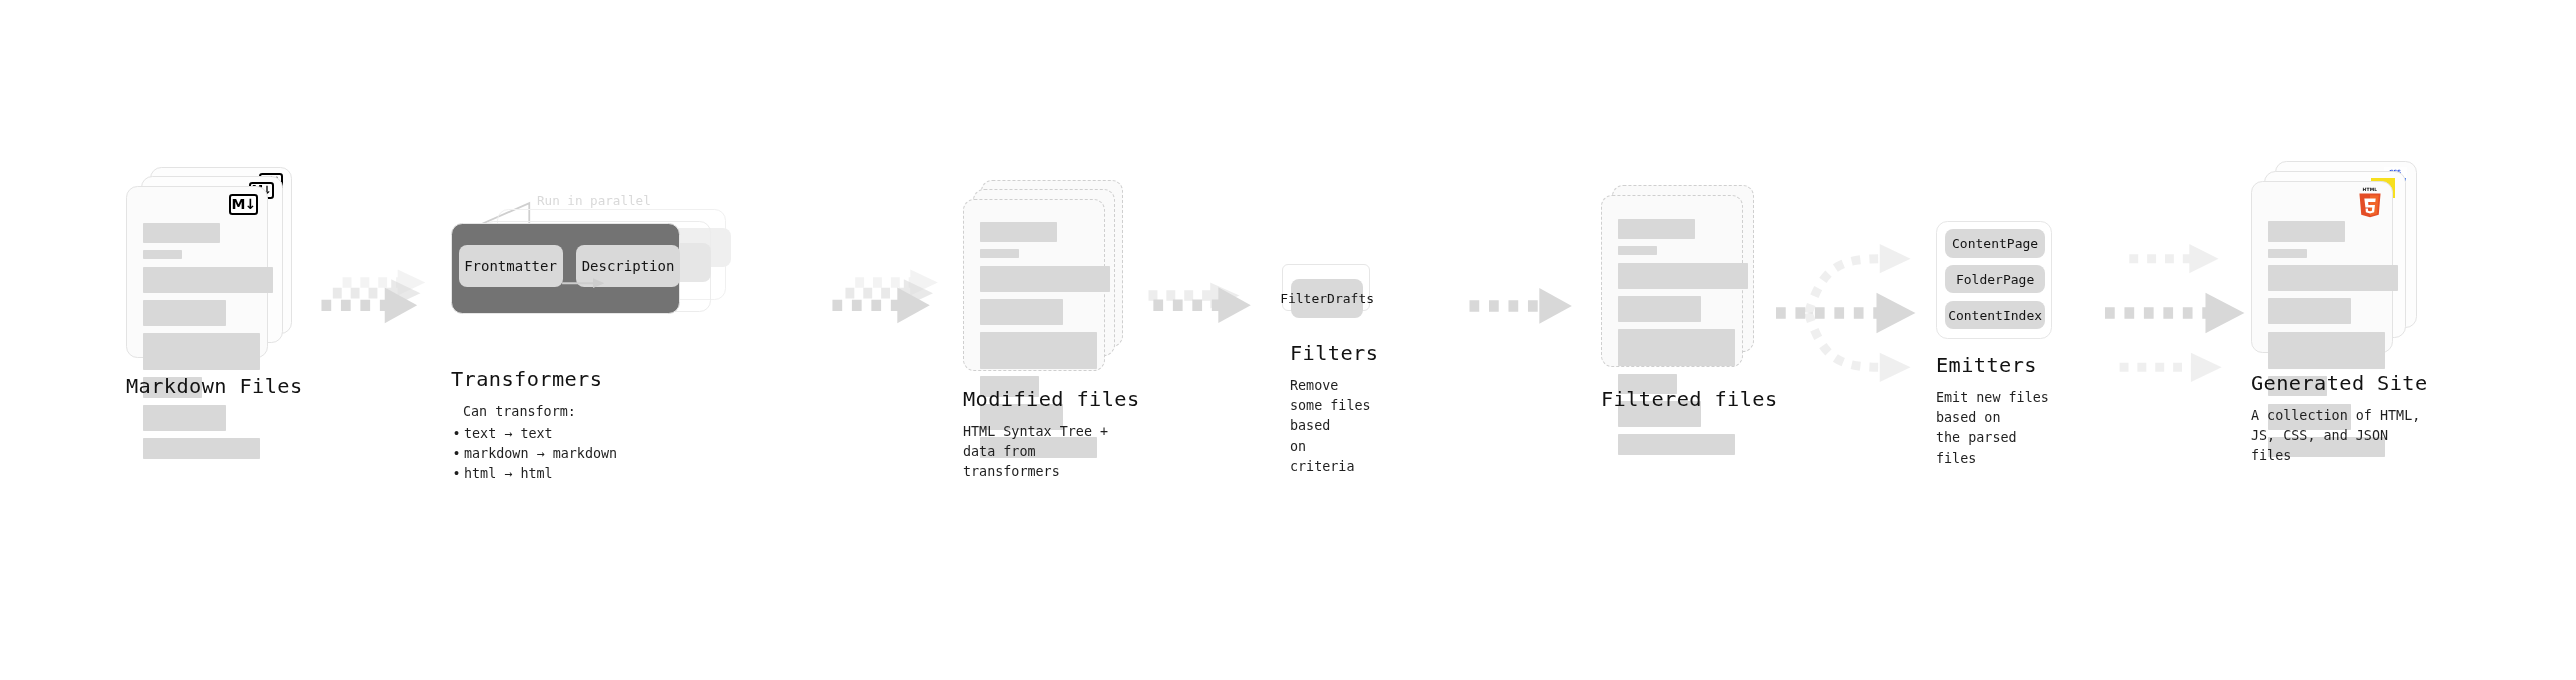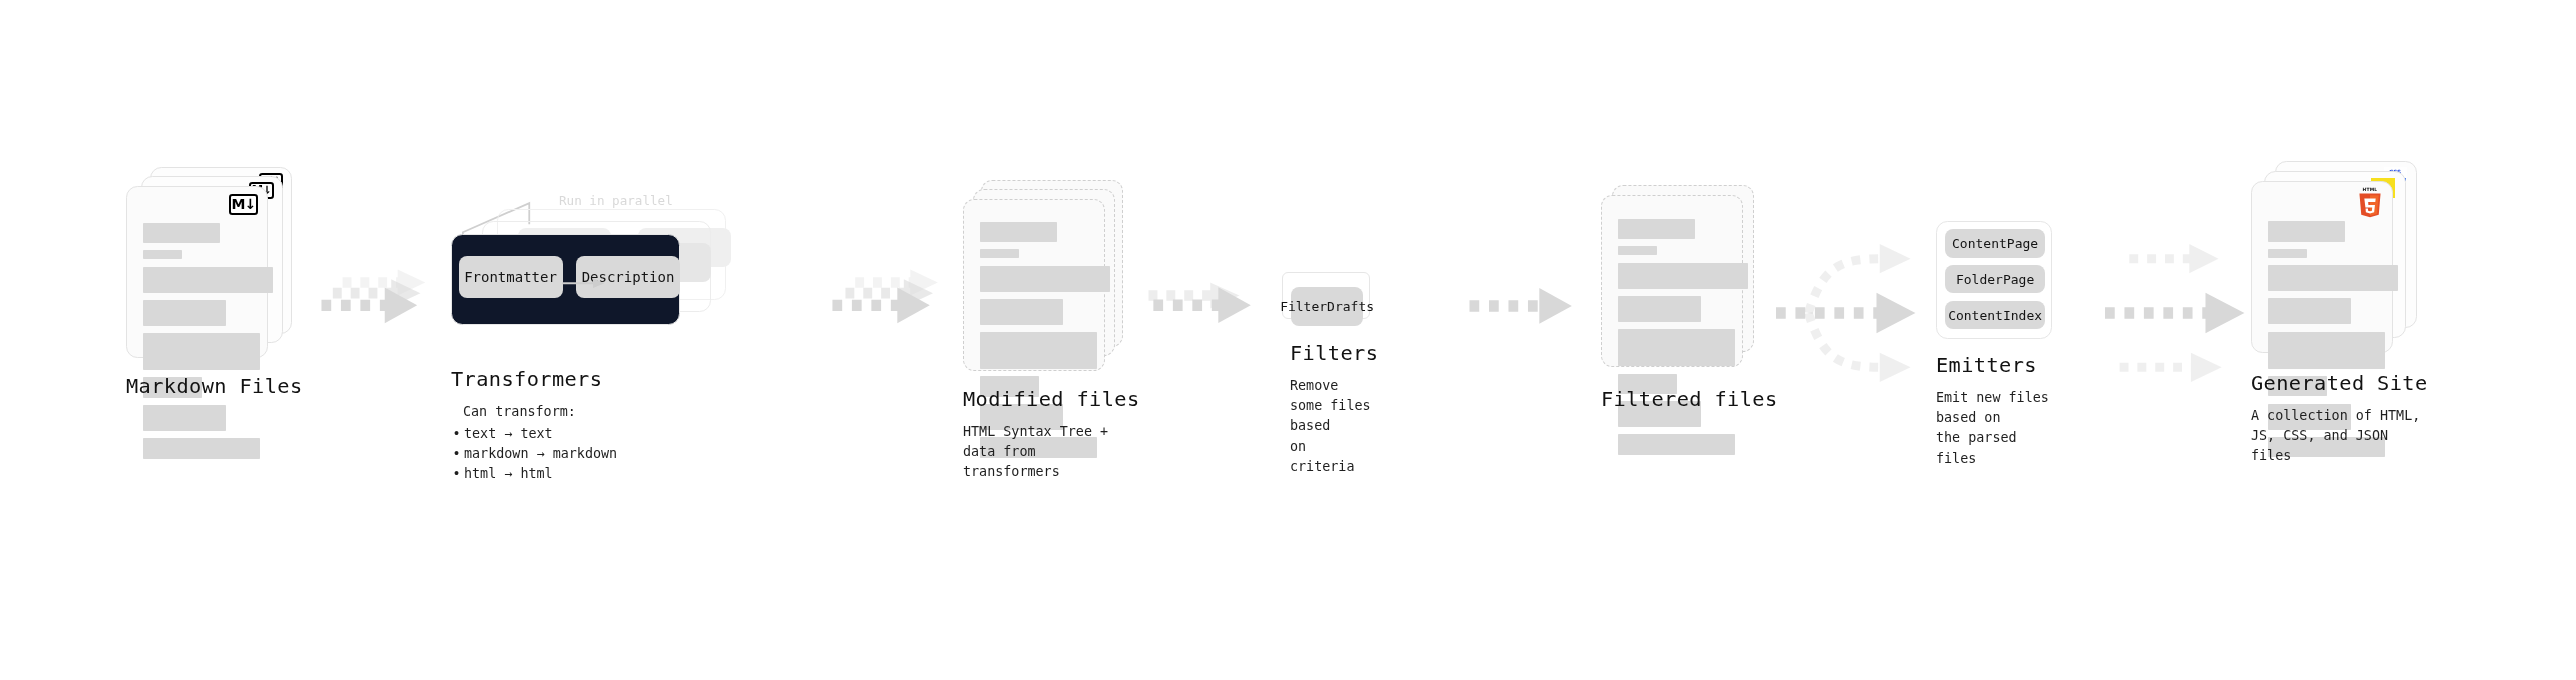--- a/index.html
+++ b/index.html
@@ -93,21 +93,21 @@
     background: #d9d9d9;
     border-radius: 8.1px;
     display: flex; align-items: center; justify-content: center;
     font-size: 14px; color: #141414; white-space: nowrap;
   }
   .chip.g2 { background: #efefef; color: transparent; }
   .chip.g1 { background: #e6e6e6; color: transparent; }
 
   .parallel-label {
     position: absolute;
-    font-size: 12.6px; color: #d9d9d9; white-space: nowrap; margin-left: 22px;
+    font-size: 12.6px; color: #d9d9d9; white-space: nowrap;
   }
 </style>
 </head>
 <body>
 
 <div id="stage">
 
   <div class="stage-group" style="left:126px; top:167px;">
     <div class="cardstack" style="width:171px;height:191px;">
       <div class="doccard back2" style="left:24.4px; top:0px; width:142px; height:167px;">
@@ -170,21 +170,21 @@
 
     <svg class="conn" style="left:150px; top:59px;" width="65" height="49" viewBox="0 0 80 60">
       <g opacity="0.5" stroke="#e2e2e2" stroke-width="2.4" fill="none">
         <line x1="0" y1="6" x2="42" y2="6"></line>
           <polygon points="40,1 51,6 40,11" fill="#e2e2e2" stroke="none"></polygon>
         <line x1="0" y1="22" x2="42" y2="22"></line>
           <polygon points="40,17 51,22 40,27" fill="#e2e2e2" stroke="none"></polygon>
       </g>
     </svg>
 
-    <div class="procbox" style="left:0px; top:39px; width:229px; height:91px; background:#0f172a;">
+    <div class="procbox" style="left:0px; top:28px; width:229px; height:91px; background:#737373;">
       <div class="chip" style="left:6.5px; top:21px; width:104px; height:42px;">Frontmatter</div>
       <div class="chip" style="left:124px; top:21px; width:104px; height:42px;">Description</div>
     </div>
 
     <svg class="conn" style="left:111px; top:76px;" width="49" height="24.4" viewBox="0 0 60 30">
       <line x1="0" y1="15" x2="40" y2="15" stroke="#cdcdcd" stroke-width="2.4"></line>
       <polygon points="38,9 52,15 38,21" fill="#cdcdcd"></polygon>
     </svg>
 
     <div class="caption" style="left:0px; top:172px;">
@@ -246,21 +246,21 @@
         <polygon points="84,-2 120,14 84,30" fill="#d8d8d8"></polygon>
       </g>
       <g opacity="1">
         <line x1="14" y1="26" x2="98" y2="26" stroke="#d8d8d8" stroke-width="14" stroke-dasharray="12 12"></line>
         <polygon points="94,4 134,26 94,48" fill="#d8d8d8"></polygon>
       </g>
     </svg>
   </div>
 
   <div class="stage-group" style="left:1282px; top:260px;">
-    <div class="procbox" style="left:0px; top:12px; width:88px; height:47px; position:relative;border-radius:6px;">
+    <div class="procbox" style="left:0px; top:4px; width:88px; height:47px; position:relative;border-radius:6px;">
       <div class="chip" style="left:8.1px; top:14px; width:72px; height:39px; font-size:13px;">FilterDrafts</div>
     </div>
     <div class="caption" style="left:8px; top:81px;">
       <div class="cap-title">Filters</div>
       <div class="cap-sub">Remove some files based
 on criteria</div>
     </div>
   </div>
 
   <div class="conn" style="left:1463px; top:288px;">

